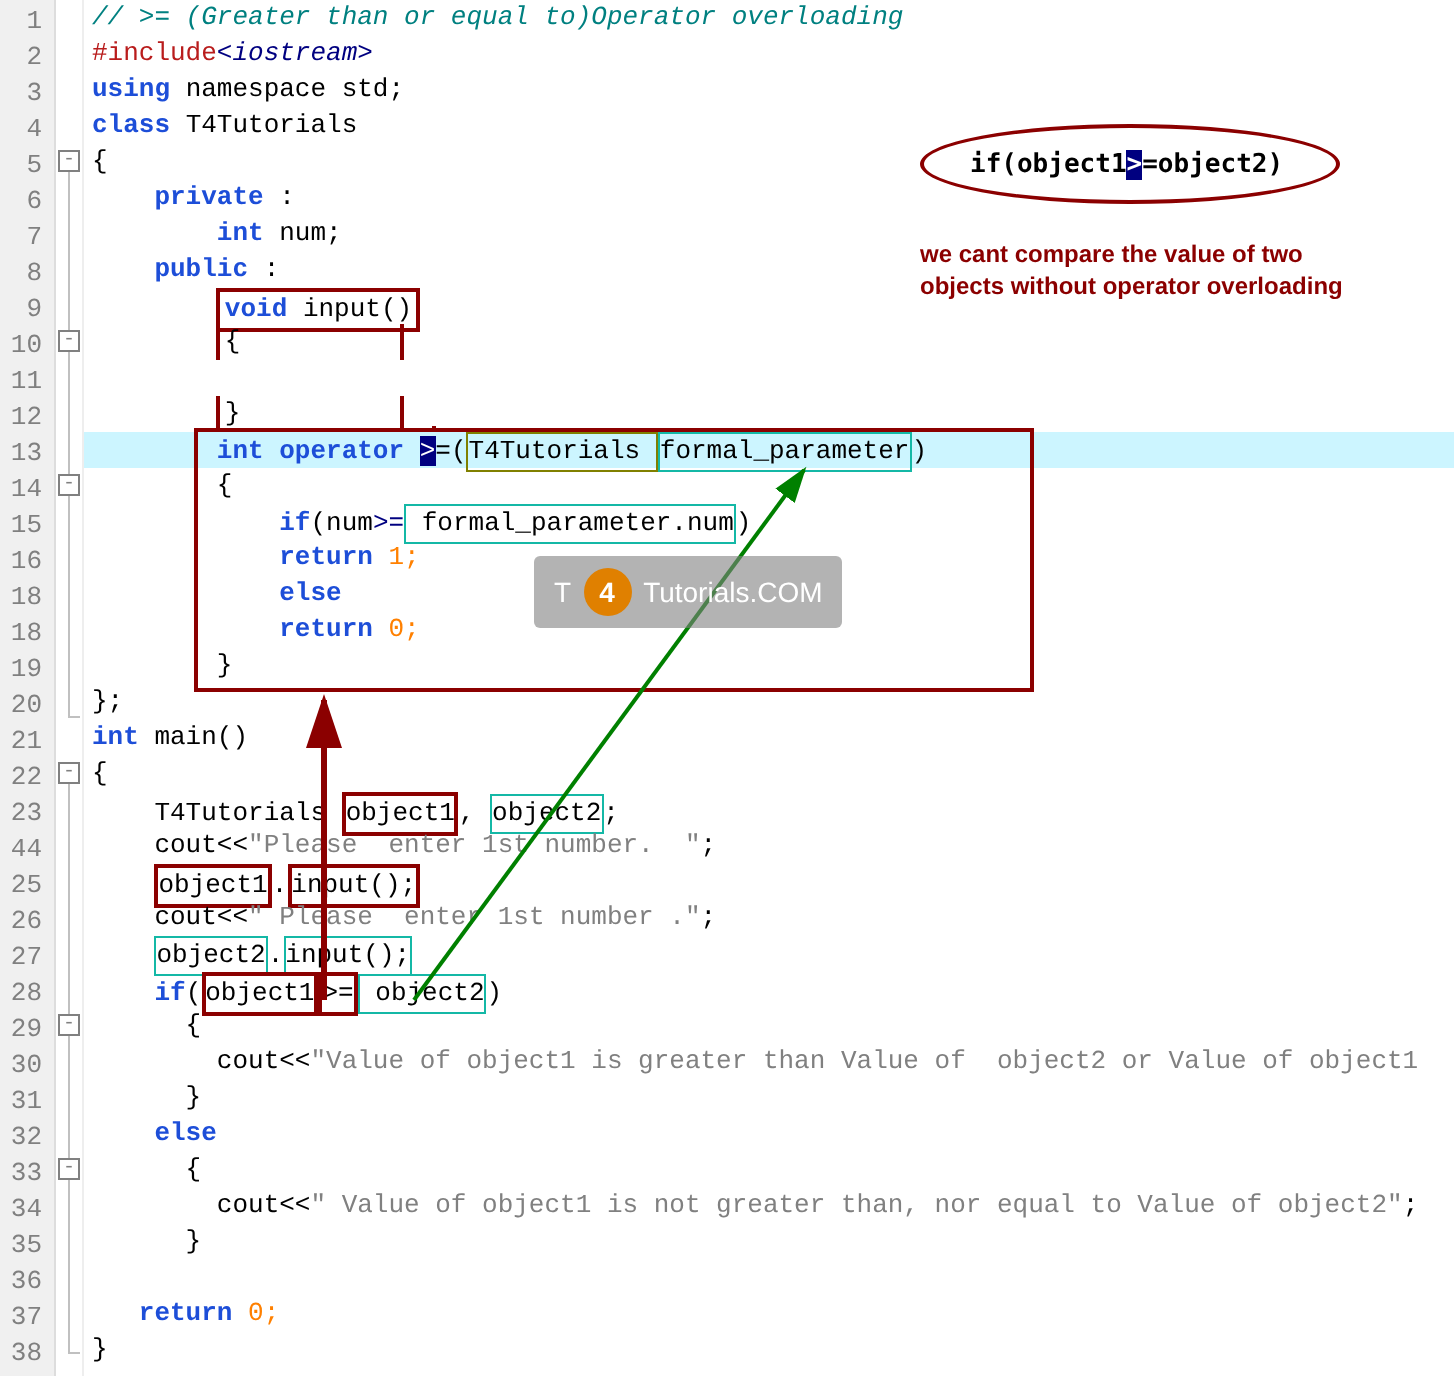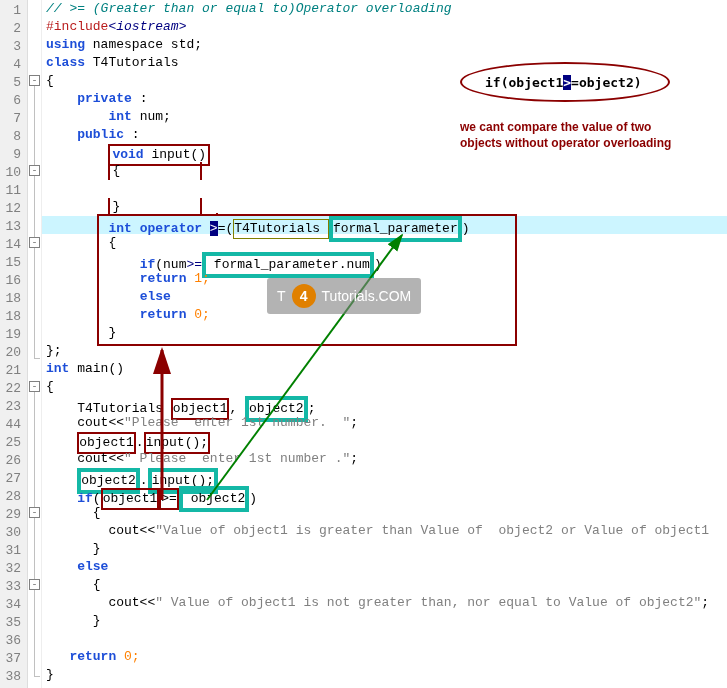--- a/index.html
+++ b/index.html
@@ -15,21 +15,21 @@
   .line { height: 18px; line-height: 18px; white-space: pre; padding-left: 4px; position: relative; }
   .hl-line { background: #ccf5ff; }
   .c-comment { color: #008080; font-style: italic; }
   .c-pp { color: #b91c1c; }
   .c-kw { color: #1d4ed8; font-weight: bold; }
   .c-str { color: #808080; }
   .c-num { color: #ff8000; }
   .c-op { color: #000080; font-style: italic; }
   .boxed { display: inline-block; }
   .box-darkred { border: 2px solid #8b0000; }
-  .box-green { border: 4px solid #14b8a6; }
+  .box-green { border: 1px solid #14b8a6; }
   .box-olive { border: 1px solid #808000; }
   .sel-dark { background: #000080; color: #fff; }
   .annotation-ellipse { position: absolute; border: 2px solid #8b0000; border-radius: 50%; }
   .annotation-text { position: absolute; color: #8b0000; font-family: Arial, sans-serif; font-size: 12px; font-weight: bold; line-height: 1.3; }
   .overlay { position: absolute; pointer-events: none; }
   .watermark { position: absolute; background: rgba(128,128,128,0.6); color: #fff; padding: 6px 10px; font-family: Arial, sans-serif; font-size: 14px; border-radius: 3px; display: flex; align-items: center; gap: 6px; }
   .watermark .circ { display: inline-block; width: 24px; height: 24px; border-radius: 50%; background: #e08000; color: #fff; text-align: center; line-height: 24px; font-weight: bold; }
   svg.arrows { position: absolute; top: 0; left: 0; pointer-events: none; }
 </style>
 </head>

